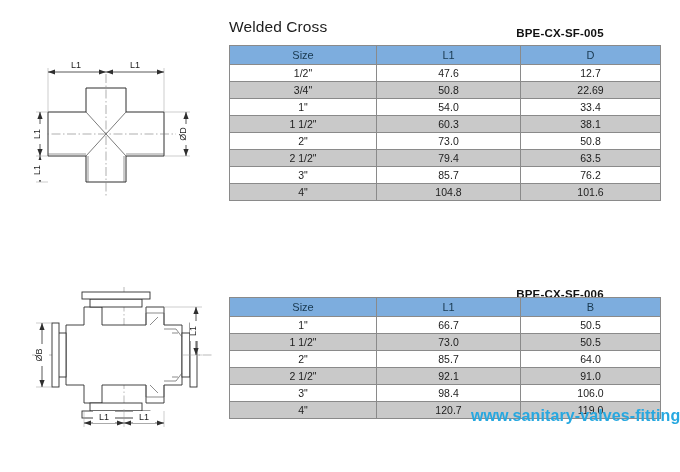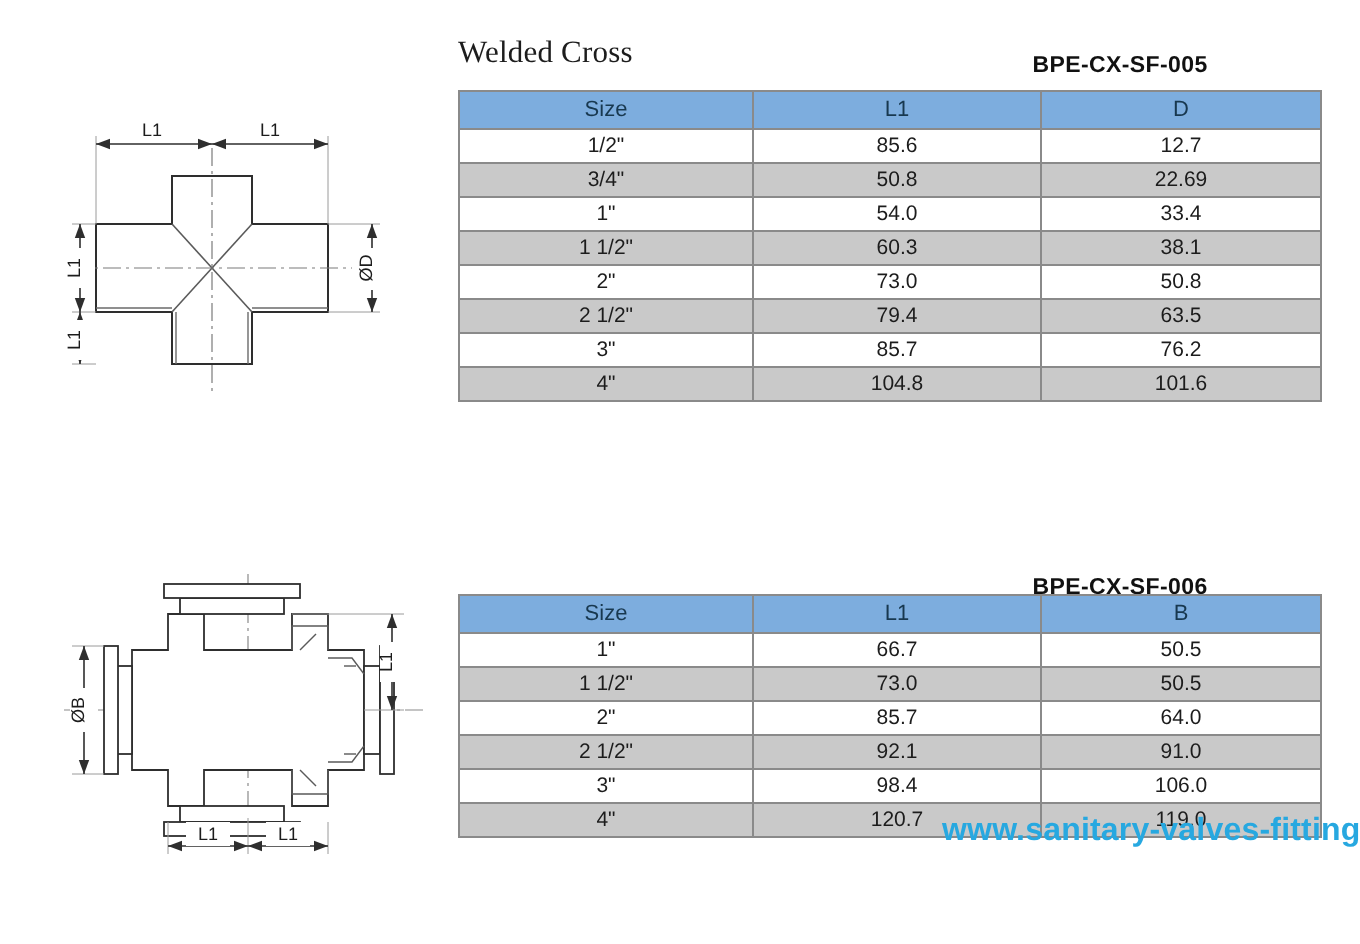--- a/index.html
+++ b/index.html
@@ -22,21 +22,20 @@
   }
 
   
   .sec-title {
     position: absolute;
     font-size: 15.5px;
     font-weight: 400;
     color: #1d1d1d;
     letter-spacing: 0.1px;
     white-space: nowrap;
-    font-family: Liberation Serif, serif;
   }
   .part-no {
     position: absolute;
     font-size: 11.5px;
     font-weight: bold;
     color: #111111;
     letter-spacing: 0.2px;
     white-space: nowrap;
     text-align: center;
   }
@@ -105,21 +104,21 @@
     <thead>
       <tr>
         <th>Size</th>
         <th>L1</th>
         <th>D</th>
       </tr>
     </thead>
     <tbody>
         <tr class="odd">
           <td>1/2"</td>
-          <td>85.6</td>
+          <td>47.6</td>
           <td>12.7</td>
         </tr>
         <tr class="even">
           <td>3/4"</td>
           <td>50.8</td>
           <td>22.69</td>
         </tr>
         <tr class="odd">
           <td>1"</td>
           <td>54.0</td>

